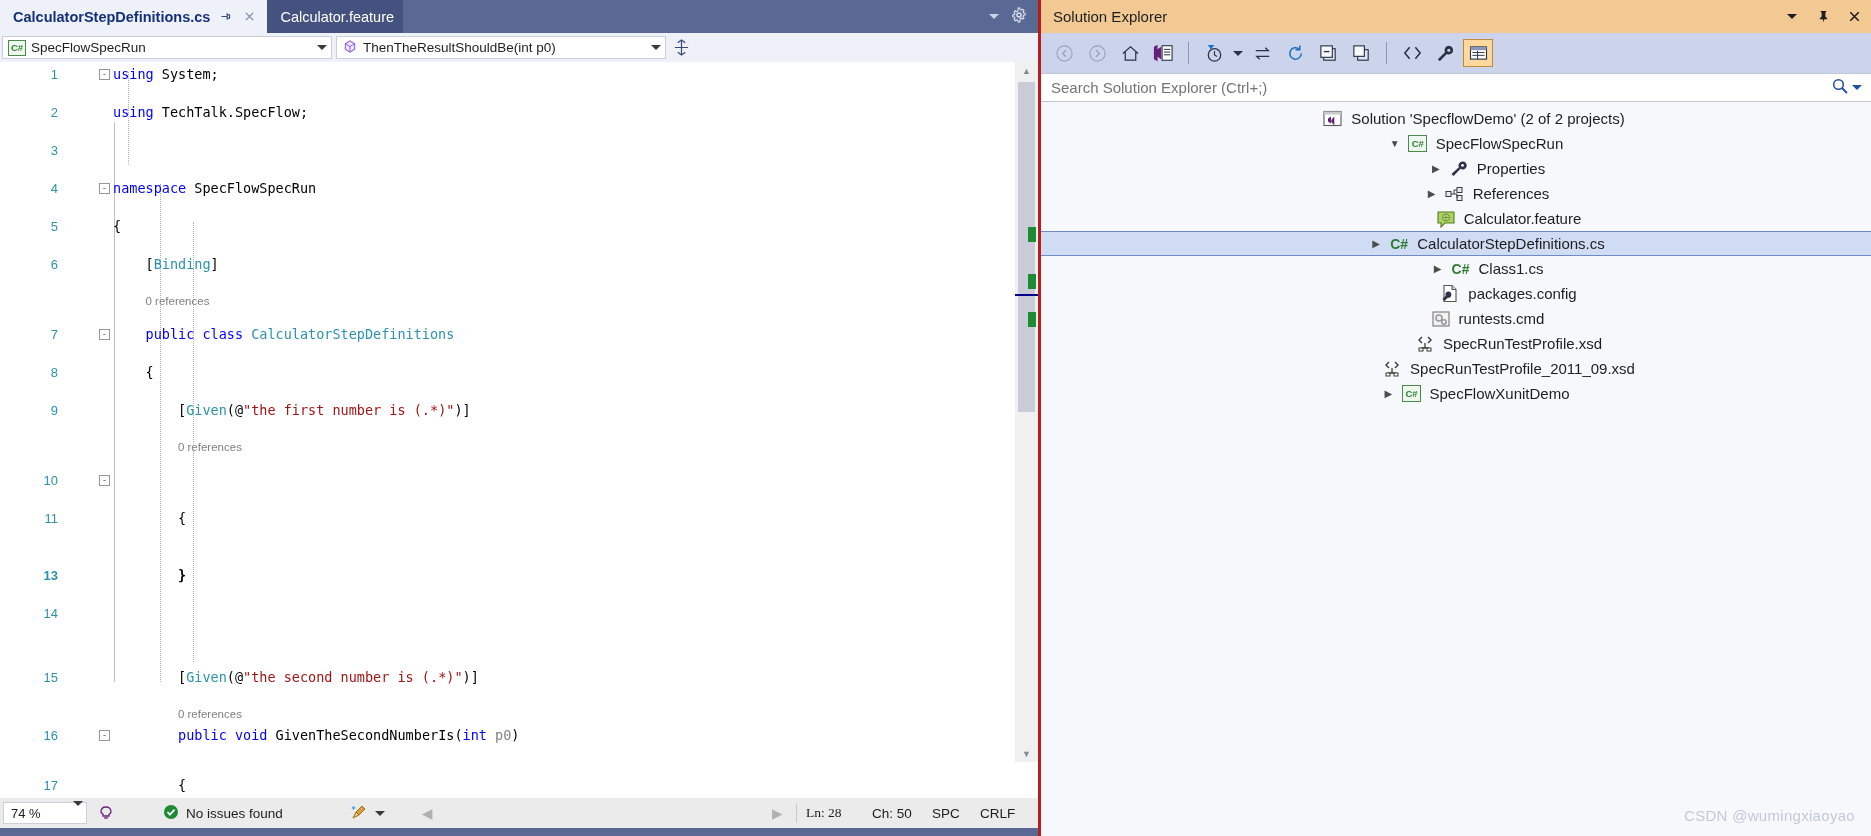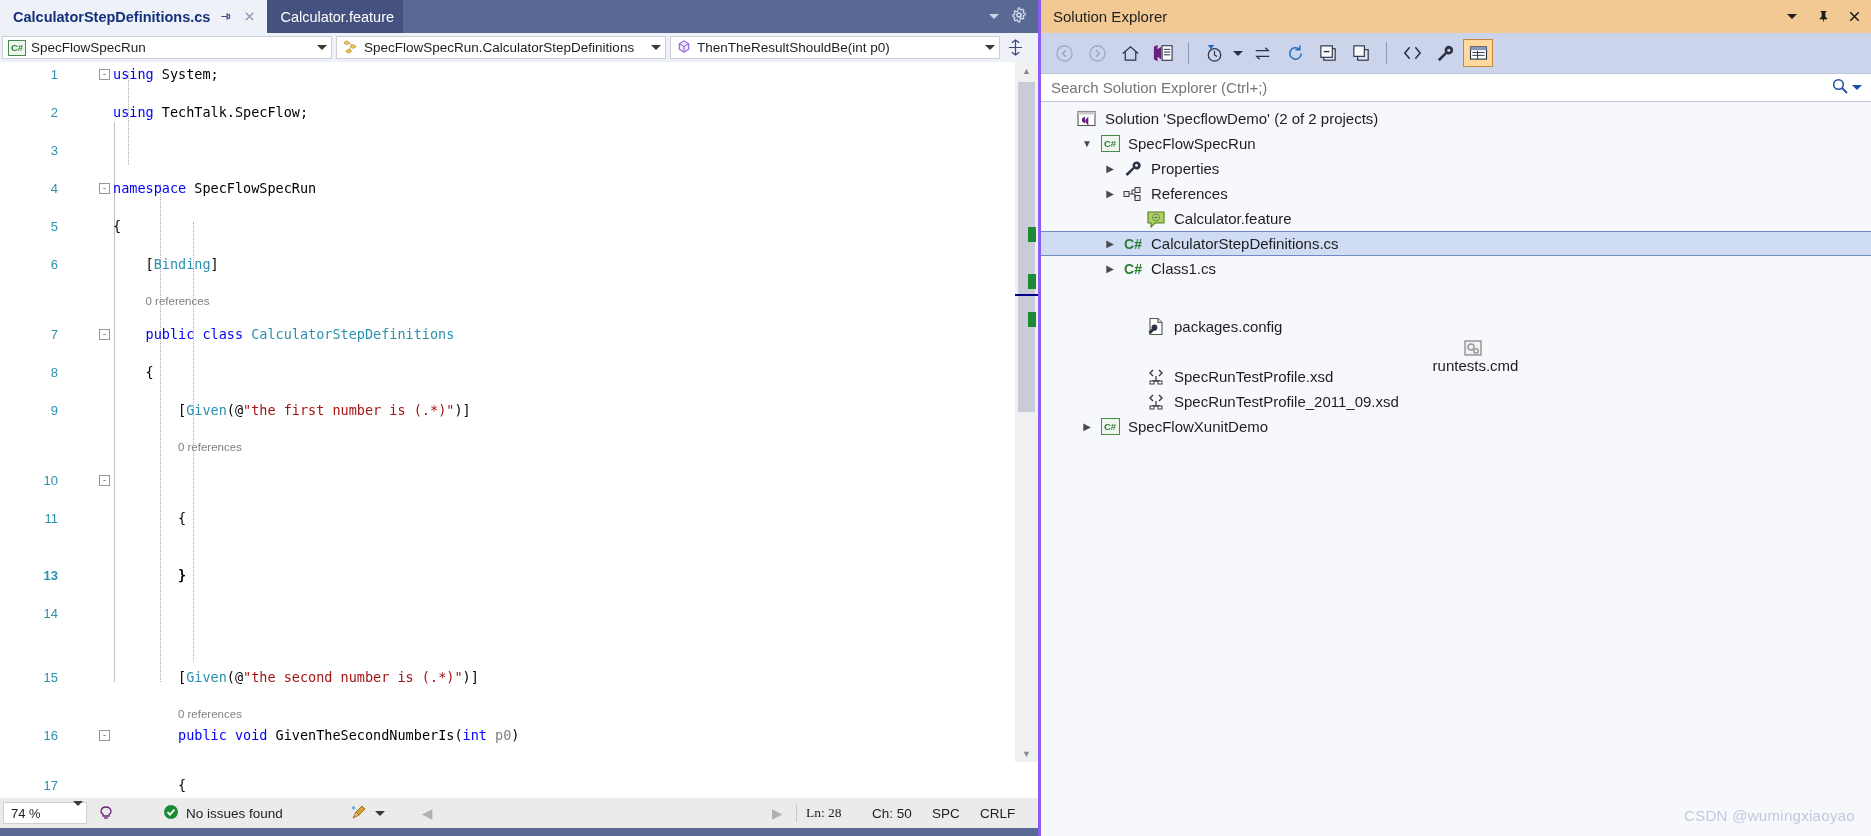--- a/index.html
+++ b/index.html
@@ -4,21 +4,21 @@
 <style>
   * { box-sizing: border-box; margin: 0; padding: 0; }
   html, body {
     width: 1871px; height: 836px;
     overflow: hidden;
     background: #ffffff;
     font-family: "Liberation Sans", sans-serif;
     font-size: 13px;
     color: #1e1e1e;
   }
-  #app { position: relative; width: 1871px; height: 836px; background: #8b5cf6; border-radius: 8px; }
+  #app { position: relative; width: 1871px; height: 836px; background: #b91c1c; border-radius: 8px; }
 
   
   #editor-pane {
     position: absolute; left: 0; top: 0; width: 1038px; height: 836px;
     background: #eef1f8;
   }
 
   
   #tab-strip {
     position: absolute; left: 0; top: 0; width: 1038px; height: 33px;
@@ -159,21 +159,21 @@
   }
   #sol-search input {
     flex: 1; border: 0; outline: 0; font-size: 15px; color: #5b5b5b;
     font-family: "Liberation Sans", sans-serif; background: transparent;
   }
   #sol-tree {
     position: absolute; left: 0; top: 102px; width: 830px; height: 734px;
     background: #f7f8fc; padding-top: 4px;
   }
   .tnode { height: 25px; display: flex; align-items: center; font-size: 15px;
-    color: #1e1e1e; white-space: nowrap; }
+    color: #1e1e1e; white-space: nowrap; justify-content: center; }
   .tnode.sel { background: #cfdcf4; border-top: 1px solid #6e8bc4; border-bottom: 1px solid #6e8bc4; }
   .tw { width: 22px; display: flex; align-items: center; justify-content: center;
     color: #4c4c4c; font-size: 10px; }
   .ticon { width: 24px; height: 20px; display: flex; align-items: center;
     justify-content: center; margin-right: 6px; }
   .tlabel.bold { font-weight: normal; }
   #watermark {
     position: absolute; right: 16px; bottom: 12px; color: #c3c8da;
     font-size: 15px; letter-spacing: .3px;
   }
@@ -216,34 +216,20 @@
             <path d="M7.1 1h1.8l.25 1.6 1.2.5 1.35-.9 1.27 1.27-.9 1.35.5 1.2 1.6.25v1.8l-1.6.25-.5 1.2.9 1.35-1.27 1.27-1.35-.9-1.2.5L8.9 15H7.1l-.25-1.6-1.2-.5-1.35.9L3.03 12.5l.9-1.35-.5-1.2L1.83 9.7V7.9l1.6-.25.5-1.2-.9-1.35L4.3 3.83l1.35.9 1.2-.5z" fill="none" stroke="#dfe4f2" stroke-width="1.1"></path>
           </svg>
         </span>
       </div>
     </div>
 
     <div id="nav-bar">
       <div class="nav-dd" id="nav-dd-1">
         <span class="cs-badge">C#</span>
         <span class="lbl">SpecFlowSpecRun</span>
-        <span class="arr">
-          <span class="caret-dn" style="border-top-color:#3a3a3a"></span>
-        </span>
-      </div>
-      <div class="nav-dd" id="nav-dd-2">
-        <span>
-          <svg width="17" height="15" viewBox="0 0 18 16">
-            <path d="M5 2l3 2-3 2-3-2z" fill="#f5ce7a" stroke="#b8860b" stroke-width=".9"></path>
-            <path d="M12 6l3 2-3 2-3-2z" fill="#f5ce7a" stroke="#b8860b" stroke-width=".9"></path>
-            <path d="M7 11l3 2-3 2-3-2z" fill="#f5ce7a" stroke="#b8860b" stroke-width=".9"></path>
-            <path d="M8 5l3 2M8 12l1-3" stroke="#b8860b" stroke-width=".9" fill="none"></path>
-          </svg>
-        </span>
-        <span class="lbl">SpecFlowSpecRun.CalculatorStepDefinitions</span>
         <span class="arr">
           <span class="caret-dn" style="border-top-color:#3a3a3a"></span>
         </span>
       </div>
       <div class="nav-dd" id="nav-dd-3">
         <span>
           <svg width="16" height="15" viewBox="0 0 16 16">
             <path d="M8 2l5 3v6l-5 3-5-3V5z" fill="#efe6fb" stroke="#8a5bd6" stroke-width="1.1"></path>
             <path d="M3 5l5 3 5-3M8 8v6" stroke="#8a5bd6" stroke-width="1" fill="none"></path>
           </svg>
@@ -521,32 +507,32 @@
           </span>
           <span class="tlabel">CalculatorStepDefinitions.cs</span>
         </div>
         <div class="tnode" style="padding-left: 58px;">
           <span class="tw">▶</span>
           <span class="ticon">
             <span style="color:#2e7d32;font-weight:bold;font-size:14px;font-family:'Liberation Sans',sans-serif">C#</span>
           </span>
           <span class="tlabel">Class1.cs</span>
         </div>
-        <div class="tnode" style="padding-left: 81px; margin-top: 33px;">
+        <div class="tnode" style="padding-left: 81px;">
           <span class="tw"></span>
           <span class="ticon">
             <svg width="20" height="19" viewBox="0 0 20 19">
               <path d="M4 1.5h8l4 4v12H4z" fill="#fff" stroke="#555" stroke-width="1.1"></path>
               <path d="M12 1.5v4h4" fill="#ddd" stroke="#555" stroke-width="1.1"></path>
               <path d="M8.5 7.5a3 3 0 00-2.8 4.2L2.5 15l2 2 3.3-3.2A3 3 0 108.5 7.5z" fill="#2b3245"></path>
             </svg>
           </span>
           <span class="tlabel">packages.config</span>
         </div>
-        <div class="tnode" style="padding-left: 39px; flex-direction: column;">
+        <div class="tnode" style="padding-left: 39px;">
           <span class="tw"></span>
           <span class="ticon">
             <svg width="20" height="18" viewBox="0 0 20 18">
               <rect x="2" y="2" width="16" height="14" fill="#f2f2f2" stroke="#777" stroke-width="1.1"></rect>
               <circle cx="8" cy="8" r="3" fill="none" stroke="#999" stroke-width="1.6"></circle>
               <circle cx="13" cy="12" r="2.2" fill="none" stroke="#999" stroke-width="1.5"></circle>
             </svg>
           </span>
           <span class="tlabel">runtests.cmd</span>
         </div>

